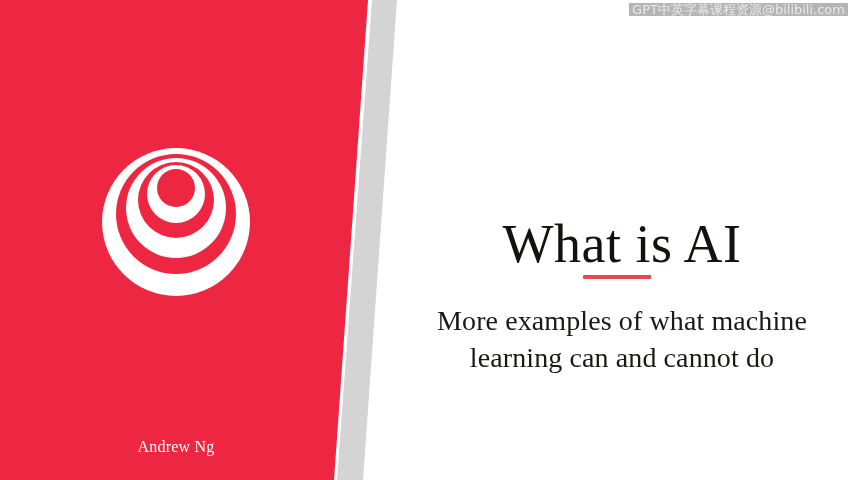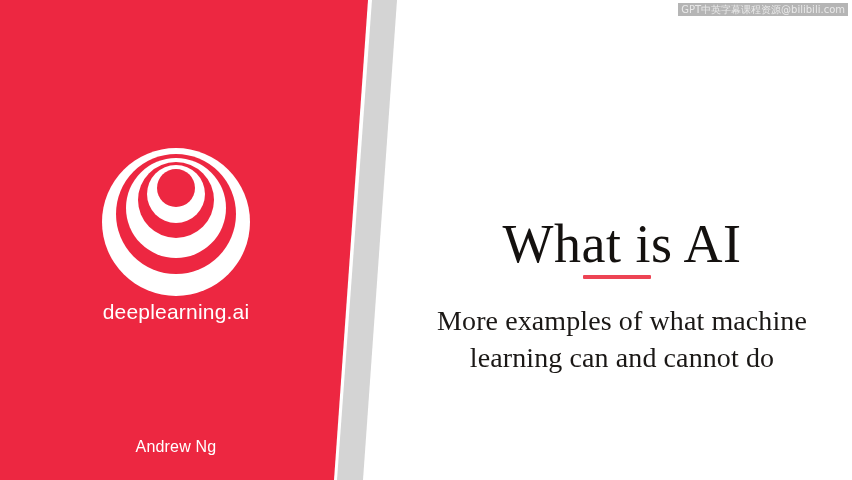--- a/index.html
+++ b/index.html
@@ -53,21 +53,21 @@
     font-weight:300;
     letter-spacing:0.2px;
   }
 
   .presenter-name {
     position:absolute;
     top:438px;
     left:0; width:352px;
     text-align:center;
     color:#ffffff;
-    font-family:Liberation Sans, sans-serif;
+    font-family:Liberation Serif, serif;
     font-size:16px;
     font-weight:400;
     letter-spacing:0.2px;
   }
 
   
   .right-content {
     position:absolute;
     left:392px; top:0;
     width:460px; height:480px;
@@ -111,21 +111,21 @@
   }
 
   
   .watermark {
     position:absolute;
     top:3px; right:4px;
     z-index:20;
     background:rgba(120,120,120,0.55);
     color:#e9e9e9;
     font-family:"DejaVu Sans", sans-serif;
-    font-size:10px;
+    font-size:13px;
     line-height:11px;
     padding:1px 3px;
     white-space:nowrap;
     letter-spacing:0px;
   }
 </style>
 </head>
 <body>
 
 <div id="slide">
@@ -146,21 +146,20 @@
 
       <circle cx="80" cy="62" r="50" fill="#FFFFFF"></circle>
 
       <circle cx="80" cy="54" r="38" fill="#ED2741"></circle>
 
       <circle cx="80" cy="48" r="29" fill="#FFFFFF"></circle>
 
       <circle cx="80" cy="42" r="19" fill="#ED2741"></circle>
     </svg>
 
-    <div class="brand-name">deeplearning.ai</div>
 
     <div class="presenter-name">Andrew Ng</div>
   </div>
 
   <div class="right-content">
 
     <div class="slide-title">What is AI</div>
 
     <div class="title-rule"></div>
 

